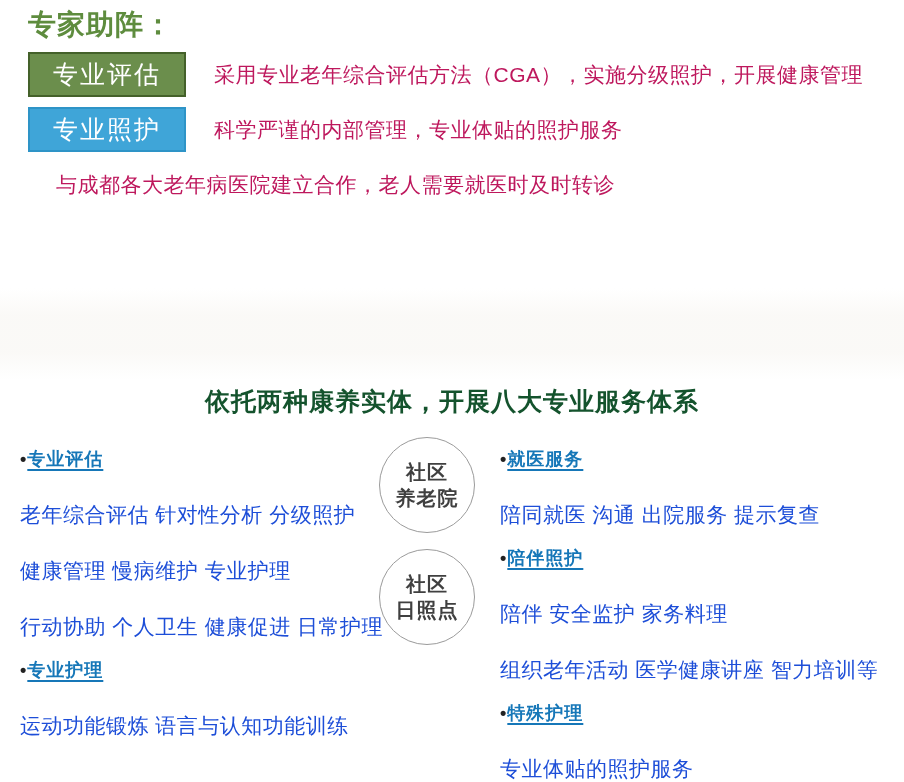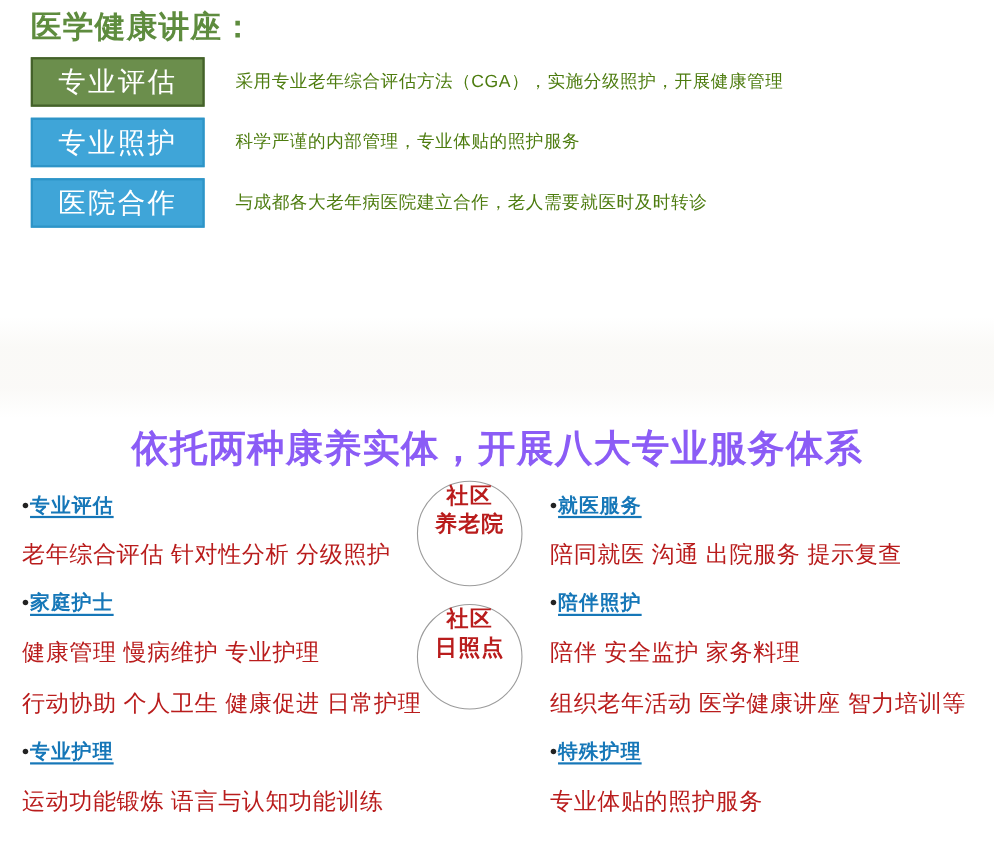--- a/index.html
+++ b/index.html
@@ -25,98 +25,96 @@
   }
   .feature-row{ display:flex; align-items:center; height:45px; }
   .tag{
     width:158px; height:45px; flex:0 0 158px;
     display:flex; align-items:center; justify-content:center;
     color:#ffffff; font-size:25px; letter-spacing:2px;
   }
   .tag.green{ background:#6b8e4c; border:2px solid #44612a; }
   .tag.blue { background:#3fa5d8; border:2px solid #2e94c7; }
   .feature-desc{
-    margin-left:28px; font-size:16px; color:#4d7c0f; letter-spacing:0.5px;
+    margin-left:28px; font-size:21px; color:#be185d; letter-spacing:0.5px;
     white-space:nowrap;
   }
 
   
   .soft-band{
     position:absolute; top:288px; left:0; width:904px; height:92px;
     background:linear-gradient(180deg, #ffffff 0%, #f9f8f5 30%, #f9f8f5 70%, #ffffff 100%);
     opacity:0.8;
   }
 
   
   .services-title{
     position:absolute; top:385px; left:0; width:904px;
-    text-align:center; font-size:34px; font-weight:bold; color:#8b5cf6;
+    text-align:center; font-size:25px; font-weight:bold; color:#14532d;
     letter-spacing:1px;
   }
   .col-left { position:absolute; top:445px; left:20px;  width:358px; }
   .col-right{ position:absolute; top:445px; left:500px; width:404px; }
   .svc-item{ margin-bottom:15px; }
   .svc-name{ font-size:18px; line-height:28px; white-space:nowrap; }
   .bullet{ color:#222222; font-weight:bold; margin-right:1px; }
   .svc-link{
     color:#1677b8; font-weight:bold;
     text-decoration:underline; text-decoration-color:#1677b8;
     text-decoration-thickness:2px; text-underline-offset:4px;
     letter-spacing:1px; cursor:pointer;
   }
   .svc-desc{
-    margin-top:18px; font-size:21px; line-height:28px; color:#b91c1c;
+    margin-top:28px; font-size:21px; line-height:28px; color:#1d4ed8;
     white-space:nowrap; letter-spacing:0.5px;
   }
 
   .col-circles{
     position:absolute; top:437px; left:379px; width:96px;
     display:flex; flex-direction:column; gap:16px;
   }
   .circle{
     width:96px; height:96px; border-radius:50%;
     border:1.5px solid #9b9b9b; background:#ffffff;
-    display:flex; flex-direction:column; align-items:center; 
-    font-size:20px; font-weight:bold; color:#b91c1c; line-height:26px;
+    display:flex; flex-direction:column; align-items:center; justify-content:center;
+    font-size:20px; font-weight:bold; color:#404040; line-height:26px;
     letter-spacing:1px;
   }
 </style>
 </head>
 <body>
 
 <div class="page">
 
-  <h1 class="features-title">医学健康讲座：</h1>
+  <h1 class="features-title">专家助阵：</h1>
 
   <div class="features-rows">
     <div class="feature-row">
       <div class="tag green">专业评估</div>
       <div class="feature-desc">采用专业老年综合评估方法（CGA），实施分级照护，开展健康管理</div>
     </div>
     <div class="feature-row">
       <div class="tag blue">专业照护</div>
       <div class="feature-desc">科学严谨的内部管理，专业体贴的照护服务</div>
     </div>
     <div class="feature-row">
-      <div class="tag blue">医院合作</div>
       <div class="feature-desc">与成都各大老年病医院建立合作，老人需要就医时及时转诊</div>
     </div>
   </div>
 
   <div class="soft-band"></div>
 
   <h2 class="services-title">依托两种康养实体，开展八大专业服务体系</h2>
 
   <div class="col-left">
     <div class="svc-item">
       <div class="svc-name"><span class="bullet">•</span><span class="svc-link">专业评估</span></div>
       <div class="svc-desc">老年综合评估 针对性分析 分级照护</div>
     </div>
     <div class="svc-item">
-      <div class="svc-name"><span class="bullet">•</span><span class="svc-link">家庭护士</span></div>
       <div class="svc-desc">健康管理 慢病维护 专业护理</div>
     </div>
     <div class="svc-item">
       <div class="svc-desc">行动协助 个人卫生 健康促进 日常护理</div>
     </div>
     <div class="svc-item">
       <div class="svc-name"><span class="bullet">•</span><span class="svc-link">专业护理</span></div>
       <div class="svc-desc">运动功能锻炼 语言与认知功能训练</div>
     </div>
   </div>

